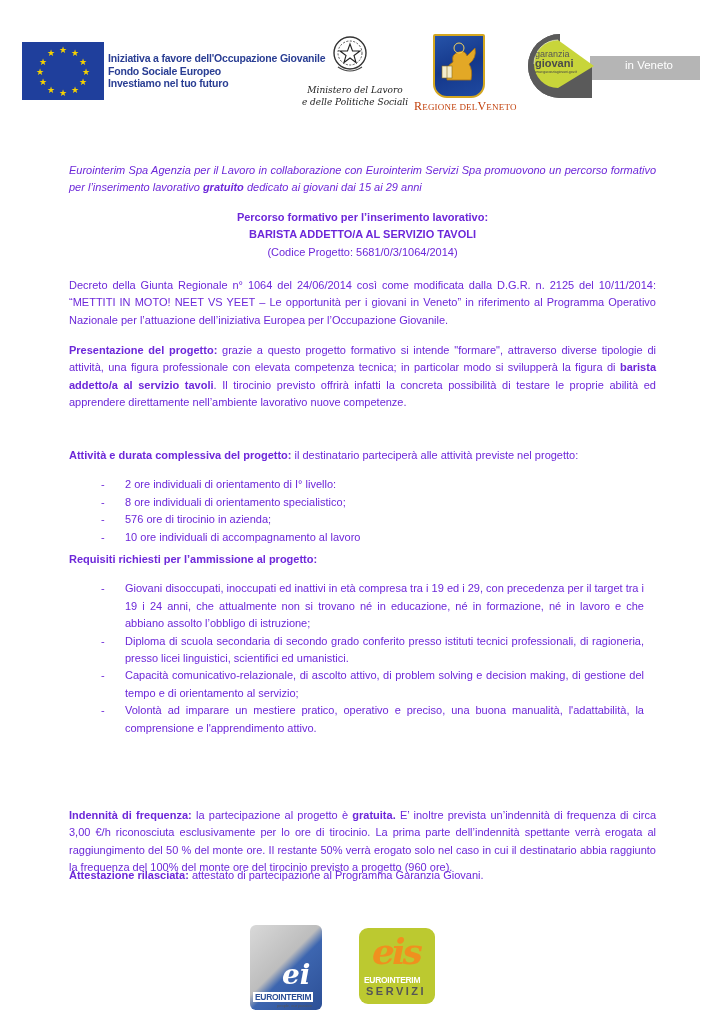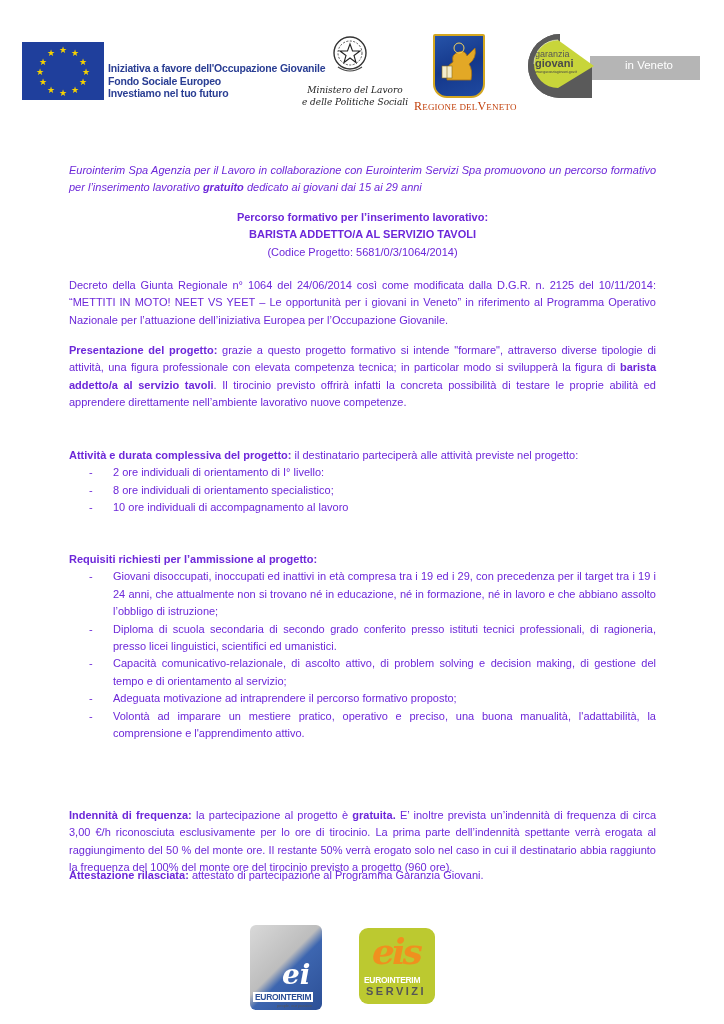--- a/index.html
+++ b/index.html
@@ -27,21 +27,21 @@
   .gg-bar { left: 590px; top: 56px; width: 110px; height: 24px; background: #b5b5b5; color: #fff; font-size: 11.5px; line-height: 19px; text-align: center; padding-left: 8px; box-sizing: border-box; }
   .gg-text { left: 535px; top: 50px; width: 60px; font-size: 9px; color: #555; line-height: 9px; }
   .gg-text .big { font-weight: bold; font-size: 11px; color: #4a4a4a; }
   .gg-text .url { font-size: 3.5px; color: #444; }
 
   
   .doc { left: 69px; width: 587px; font-family: Liberation Sans, sans-serif; font-size: 11px; line-height: 17.4px; color: #6d28d9; }
   .italic { font-style: italic; }
   .center { text-align: center; }
   .b { font-weight: bold; }
-  ul.dash { list-style: none; margin: 0; padding: 0; }
+  ul.dash { list-style: none; margin: 12px; padding: 0; }
   ul.dash li { position: relative; padding-left: 44px; }
   ul.dash li::before { content: "-"; position: absolute; left: 20px; top: 0; }
   .j { text-align: justify; }
 
   
   .ei-logo { left: 250px; top: 925px; width: 72px; height: 85px; background: linear-gradient(135deg,#d9d9d9 0%,#bdbdbd 45%,#3d66b0 55%,#2c4f96 100%); border-radius: 6px; }
   .ei-mark { left: 282px; top: 958px; color: #fff; font-size: 28px; font-style: italic; font-weight: bold; font-family: "DejaVu Serif", serif; }
   .ei-name { left: 253px; top: 992px; font-size: 8.5px; font-weight: bold; color: #2c4f96; letter-spacing: -0.3px; background: #fff; padding: 0 2px; }
   .ei-tag { left: 277px; top: 1003px; font-size: 4px; color: #555; }
   .eis-logo { left: 359px; top: 928px; width: 76px; height: 76px; background: #bcc930; border-radius: 9px; }
@@ -60,21 +60,21 @@
   <span class="star" style="left:57px;top:36px">★</span>
   <span class="star" style="left:49px;top:44px">★</span>
   <span class="star" style="left:37px;top:47px">★</span>
   <span class="star" style="left:25px;top:44px">★</span>
   <span class="star" style="left:17px;top:36px">★</span>
   <span class="star" style="left:14px;top:26px">★</span>
   <span class="star" style="left:17px;top:16px">★</span>
   <span class="star" style="left:25px;top:7px">★</span>
 </div>
 <div class="abs eu-text">
-  <div class="eu-sub" style="margin-top:22px">Iniziativa a favore dell'Occupazione Giovanile</div>
+  <div class="eu-sub" style="margin-top:12px">Iniziativa a favore dell'Occupazione Giovanile</div>
   <div class="eu-sub">Fondo Sociale Europeo</div>
   <div class="eu-sub">Investiamo nel tuo futuro</div>
 </div>
 
 <div class="abs min-emblem">
   <svg width="36" height="44" viewBox="0 0 36 44">
     <circle cx="18" cy="20" r="16" fill="none" stroke="#333" stroke-width="1.4"></circle>
     <circle cx="18" cy="20" r="12" fill="none" stroke="#555" stroke-width="1" stroke-dasharray="2 1.5"></circle>
     <polygon points="18,11 20.5,18 28,18 22,22.5 24,29.5 18,25 12,29.5 14,22.5 8,18 15.5,18" fill="none" stroke="#222" stroke-width="1.1"></polygon>
     <path d="M6 34 Q18 42 30 34" fill="none" stroke="#444" stroke-width="1.2"></path>
@@ -127,31 +127,31 @@
 
 <div class="abs doc j" style="top:342px;">
   <span class="b">Presentazione del progetto:</span><span> grazie a questo progetto formativo si intende "formare", attraverso diverse tipologie di attività, una figura professionale con elevata competenza tecnica; in particolar modo si svilupperà la figura di </span><span class="b">barista addetto/a al servizio tavoli</span><span>. Il tirocinio previsto offrirà infatti la concreta possibilità di testare le proprie abilità ed apprendere direttamente nell’ambiente lavorativo nuove competenze.</span>
 </div>
 
 <div class="abs doc" style="top:447px;">
   <div><span class="b">Attività e durata complessiva del progetto:</span><span> il destinatario parteciperà alle attività previste nel progetto:</span></div>
   <ul class="dash">
     <li>2 ore individuali di orientamento di I° livello:</li>
     <li>8 ore individuali di orientamento specialistico;</li>
+    <li>576 ore di tirocinio in azienda;</li>
     <li>10 ore individuali di accompagnamento al lavoro</li>
   </ul>
 </div>
 
 <div class="abs doc" style="top:551px;">
   <div class="b">Requisiti richiesti per l’ammissione al progetto:</div>
   <ul class="dash j">
     <li>Giovani disoccupati, inoccupati ed inattivi in età compresa tra i 19 ed i 29, con precedenza per il target tra i 19 i 24 anni, che attualmente non si trovano né in educazione, né in formazione, né in lavoro e che abbiano assolto l’obbligo di istruzione;</li>
     <li>Diploma di scuola secondaria di secondo grado conferito presso istituti tecnici professionali, di ragioneria, presso licei linguistici, scientifici ed umanistici.</li>
     <li>Capacità comunicativo-relazionale, di ascolto attivo, di problem solving e decision making, di gestione del tempo e di orientamento al servizio;</li>
-    <li>Adeguata motivazione ad intraprendere il percorso formativo proposto;</li>
     <li>Volontà ad imparare un mestiere pratico, operativo e preciso, una buona manualità, l'adattabilità, la comprensione e l'apprendimento attivo.</li>
   </ul>
 </div>
 
 <div class="abs doc j" style="top:762px;margin-top:45px;">
   <span class="b">Indennità di frequenza:</span><span> la partecipazione al progetto è </span><span class="b">gratuita.</span><span> E’ inoltre prevista un’indennità di frequenza di circa 3,00 €/h riconosciuta esclusivamente per lo ore di tirocinio. La prima parte dell’indennità spettante verrà erogata al raggiungimento del 50 % del monte ore. Il restante 50% verrà erogato solo nel caso in cui il destinatario abbia raggiunto la frequenza del 100% del monte ore del tirocinio previsto a progetto (960 ore).</span>
 </div>
 
 <div class="abs doc" style="top:867px;">
   <span class="b">Attestazione rilasciata:</span><span> attestato di partecipazione al Programma Garanzia Giovani.</span>

